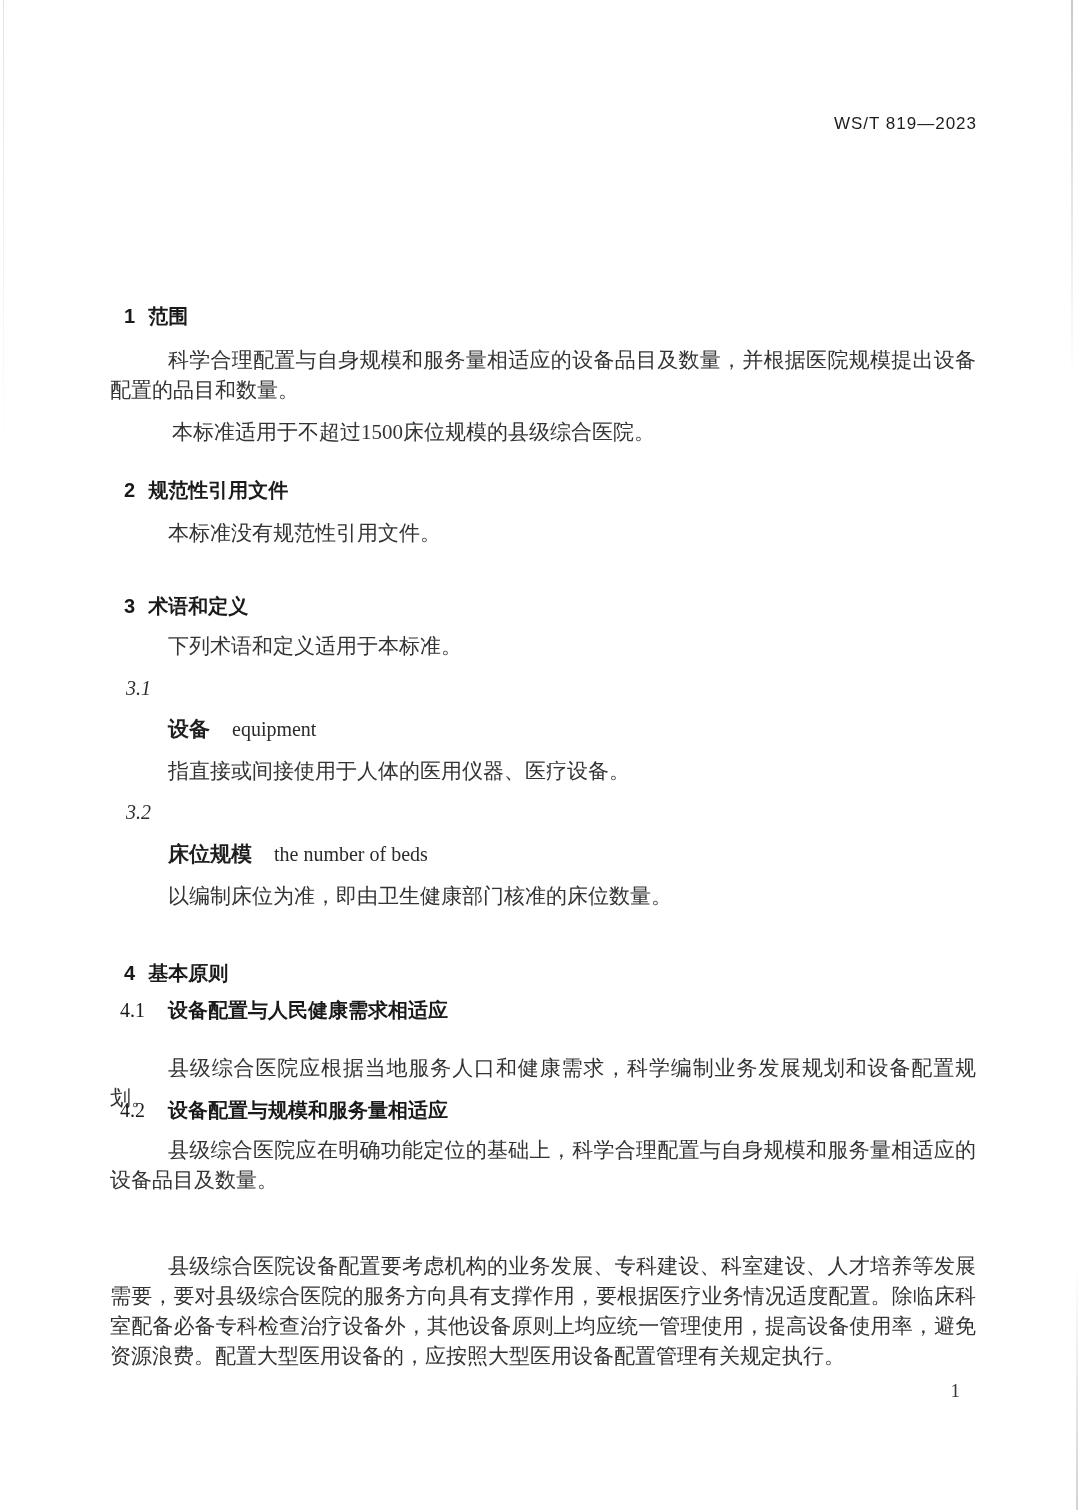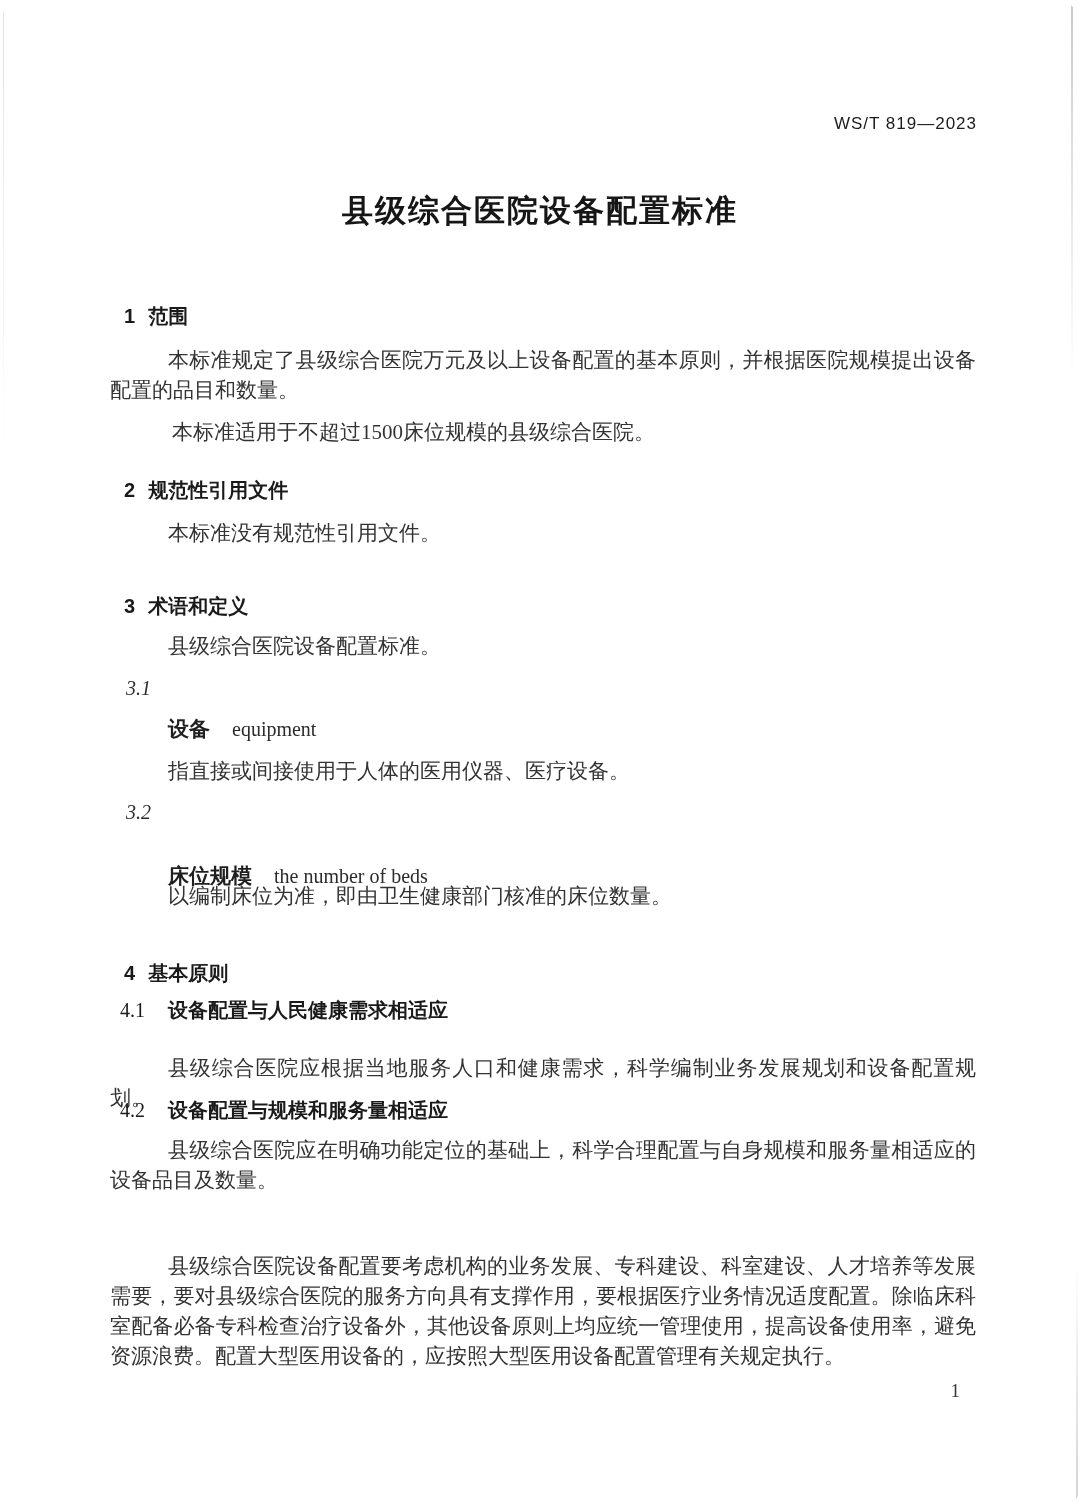--- a/index.html
+++ b/index.html
@@ -8,21 +8,20 @@
     background: #ffffff;
   }
   .page {
     position: relative;
     width: 1080px;
     height: 1510px;
     background: #ffffff;
     overflow: hidden;
     font-family: "Liberation Serif", serif;
     color: #2e2e2e;
-    border-radius: 24px;
   }
   
   .edge-left {
     position: absolute; left: 3px; top: 0; width: 1px; height: 470px;
     background: linear-gradient(#e2e2e2, rgba(226,226,226,0));
   }
   .edge-right-top {
     position: absolute; left: 1071px; top: 0; width: 2px; height: 380px;
     background: linear-gradient(#c9c9c9, rgba(201,201,201,0));
   }
@@ -123,46 +122,45 @@
 <body>
 
 <div class="page">
 
   <div class="edge-left"></div>
   <div class="edge-right-top"></div>
   <div class="edge-right-bottom"></div>
 
   <div class="abs doc-code">WS/T 819—2023</div>
 
-  <div class="abs doc-title">县级综合医院设备配置标准</div>
 
   <div class="abs h1" style="top:286px">
     <span class="num">1</span><span>范围</span>
   </div>
-  <p class="abs body-p" style="top:345px;margin:0">本标准规定了县级综合医院万元及以上设备配置的基本原则，并根据医院规模提出设备配置的品目和数量。</p>
+  <p class="abs body-p" style="top:345px;margin:0">科学合理配置与自身规模和服务量相适应的设备品目及数量，并根据医院规模提出设备配置的品目和数量。</p>
   <p class="abs body-p" style="top:413px;margin:4px">本标准适用于不超过1500床位规模的县级综合医院。</p>
 
   <div class="abs h1" style="top:460px">
     <span class="num">2</span><span>规范性引用文件</span>
   </div>
   <p class="abs body-p" style="top:518px;margin:0">本标准没有规范性引用文件。</p>
 
   <div class="abs h1" style="top:576px">
     <span class="num">3</span><span>术语和定义</span>
   </div>
-  <p class="abs body-p" style="top:631px;margin:0">县级综合医院设备配置标准。</p>
+  <p class="abs body-p" style="top:631px;margin:0">下列术语和定义适用于本标准。</p>
 
   <div class="abs clause-num" style="top:676px">3.1</div>
   <div class="abs term-line" style="top:716px">
     <span class="term">设备</span><span class="term-en">equipment</span>
   </div>
   <p class="abs def-p" style="top:756px;margin:0">指直接或间接使用于人体的医用仪器、医疗设备。</p>
 
   <div class="abs clause-num" style="top:800px">3.2</div>
-  <div class="abs term-line" style="top:863px">
+  <div class="abs term-line" style="top:841px">
     <span class="term">床位规模</span><span class="term-en">the number of beds</span>
   </div>
   <p class="abs def-p" style="top:881px;margin:0">以编制床位为准，即由卫生健康部门核准的床位数量。</p>
 
   <div class="abs h1" style="top:943px">
     <span class="num">4</span><span>基本原则</span>
   </div>
 
   <div class="abs h2" style="top:998px">
     <span class="num">4.1</span><span>设备配置与人民健康需求相适应</span>

